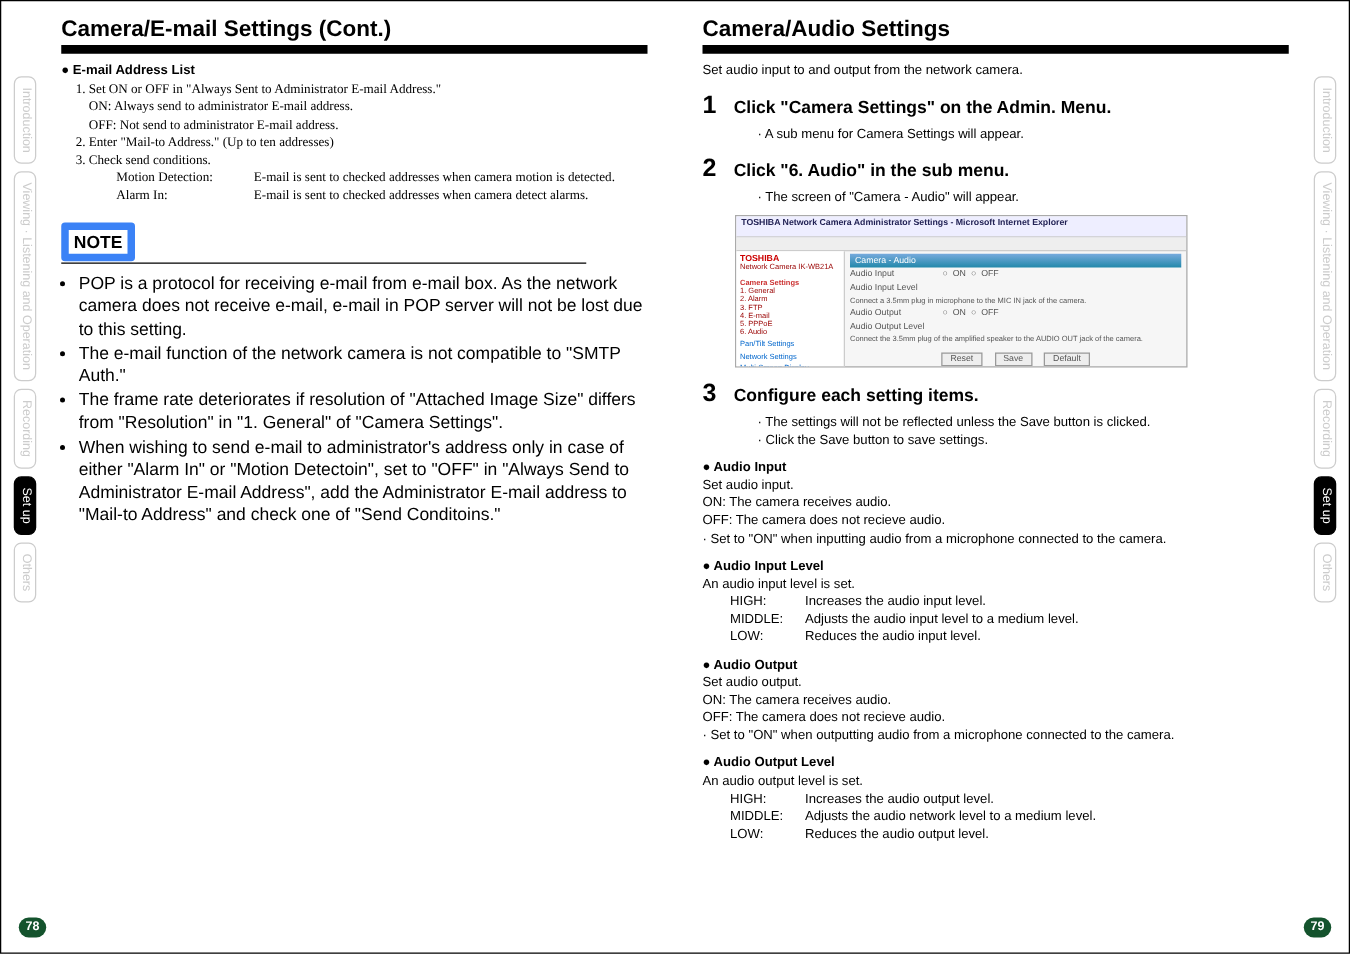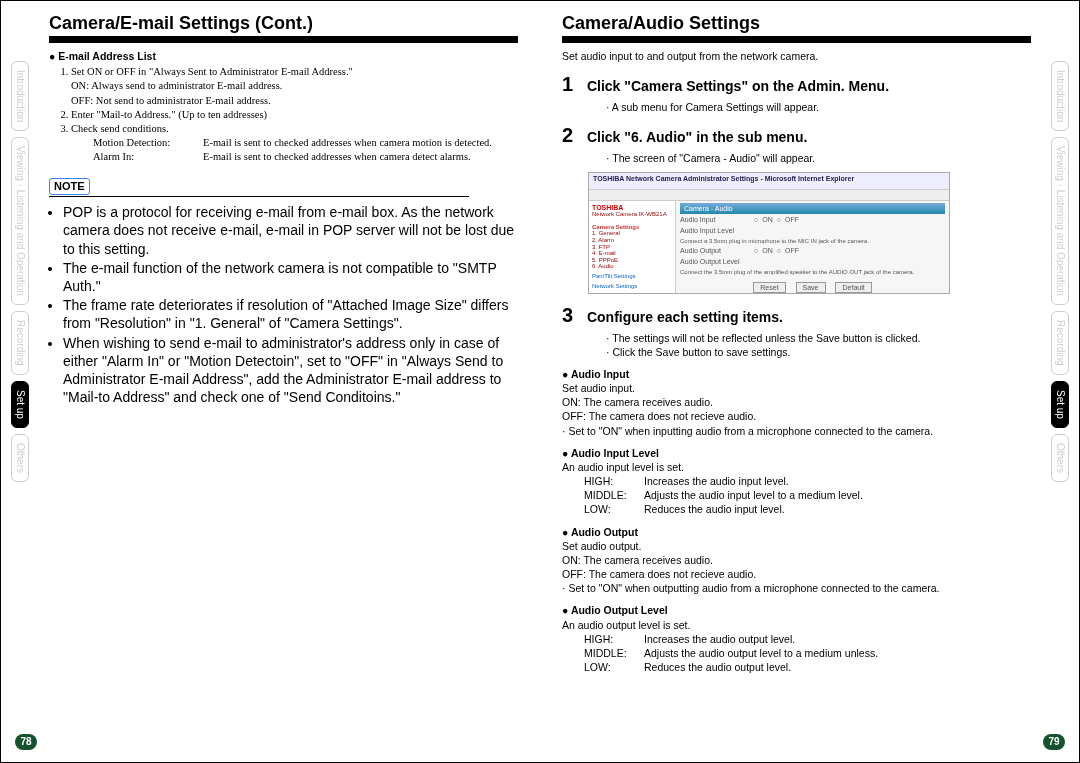--- a/index.html
+++ b/index.html
@@ -67,22 +67,22 @@
   .note-label {
     display: inline-block;
     font-size: 9px;
     font-weight: bold;
     border-bottom: 1px solid #000;
     width: 420px;
     padding-bottom: 1px;
     margin: 10px 0 4px 0;
   }
   .note-label .chip {
-    display:inline-block; border:1px solid #3b82f6; padding:0 4px; border-radius:3px;
-    font-size:11px; margin-right:4px;
+    display:inline-block; border:6px solid #3b82f6; padding:0 4px; border-radius:3px;
+    font-size:14px; margin-right:4px;
   }
   ul.notes { margin: 2px 0 0 14px; padding: 0; }
   ul.notes li { margin-bottom: 1px; list-style: disc; font-size:14px; line-height:1.3;}
   .intro { margin-bottom:8px;}
   .step { margin: 8px 0 2px 0; }
   .step .num {
     font-size: 20px; font-weight: bold; display:inline-block; width:22px;
   }
   .step .txt { font-size: 14px; font-weight: bold; }
   .step-body { margin-left: 44px; }
@@ -287,21 +287,21 @@
 
       <div class="section-item">
         <div class="hdr">Audio Output Level</div>
         <div>An audio output level is set.</div>
         <div class="def-row narrow">
             <div class="k">HIGH:</div>
             <div class="v">Increases the audio output level.</div>
           </div>
         <div class="def-row narrow">
             <div class="k">MIDDLE:</div>
-            <div class="v">Adjusts the audio output level to a medium unless.</div>
+            <div class="v">Adjusts the audio network level to a medium level.</div>
           </div>
         <div class="def-row narrow">
             <div class="k">LOW:</div>
             <div class="v">Reduces the audio output level.</div>
           </div>
       </div>
     </div>
     <div class="pagenum">79</div>
   </div>
 </div>

